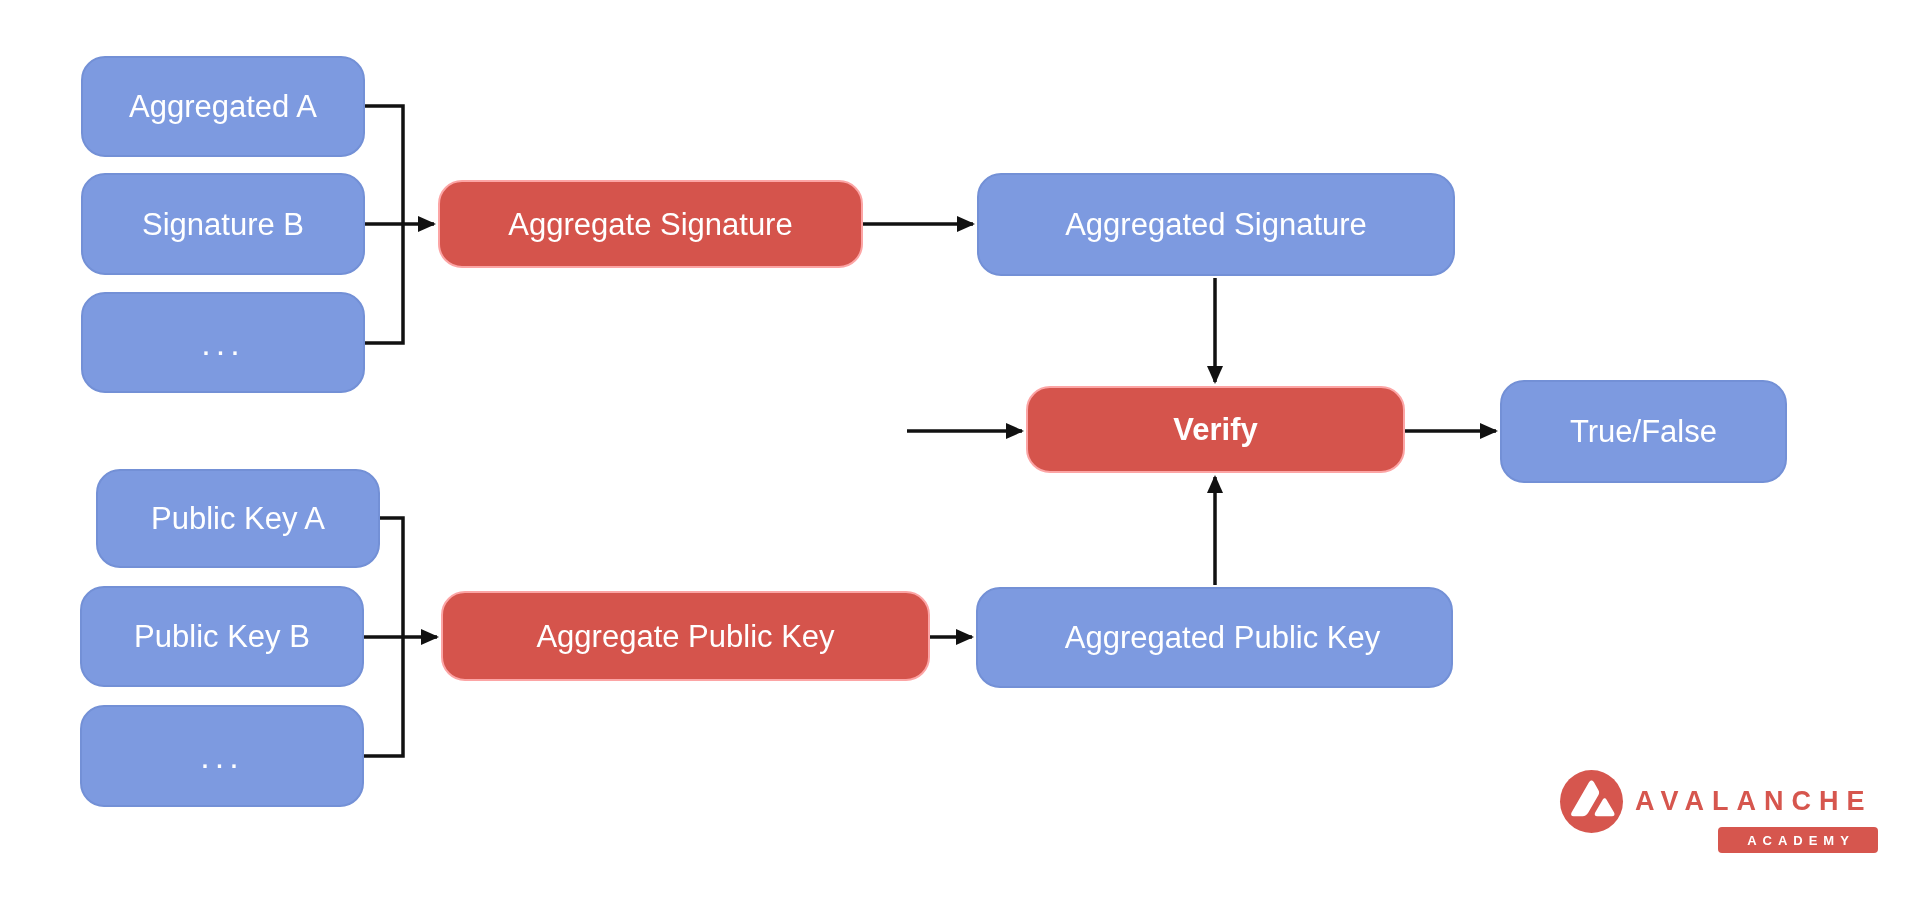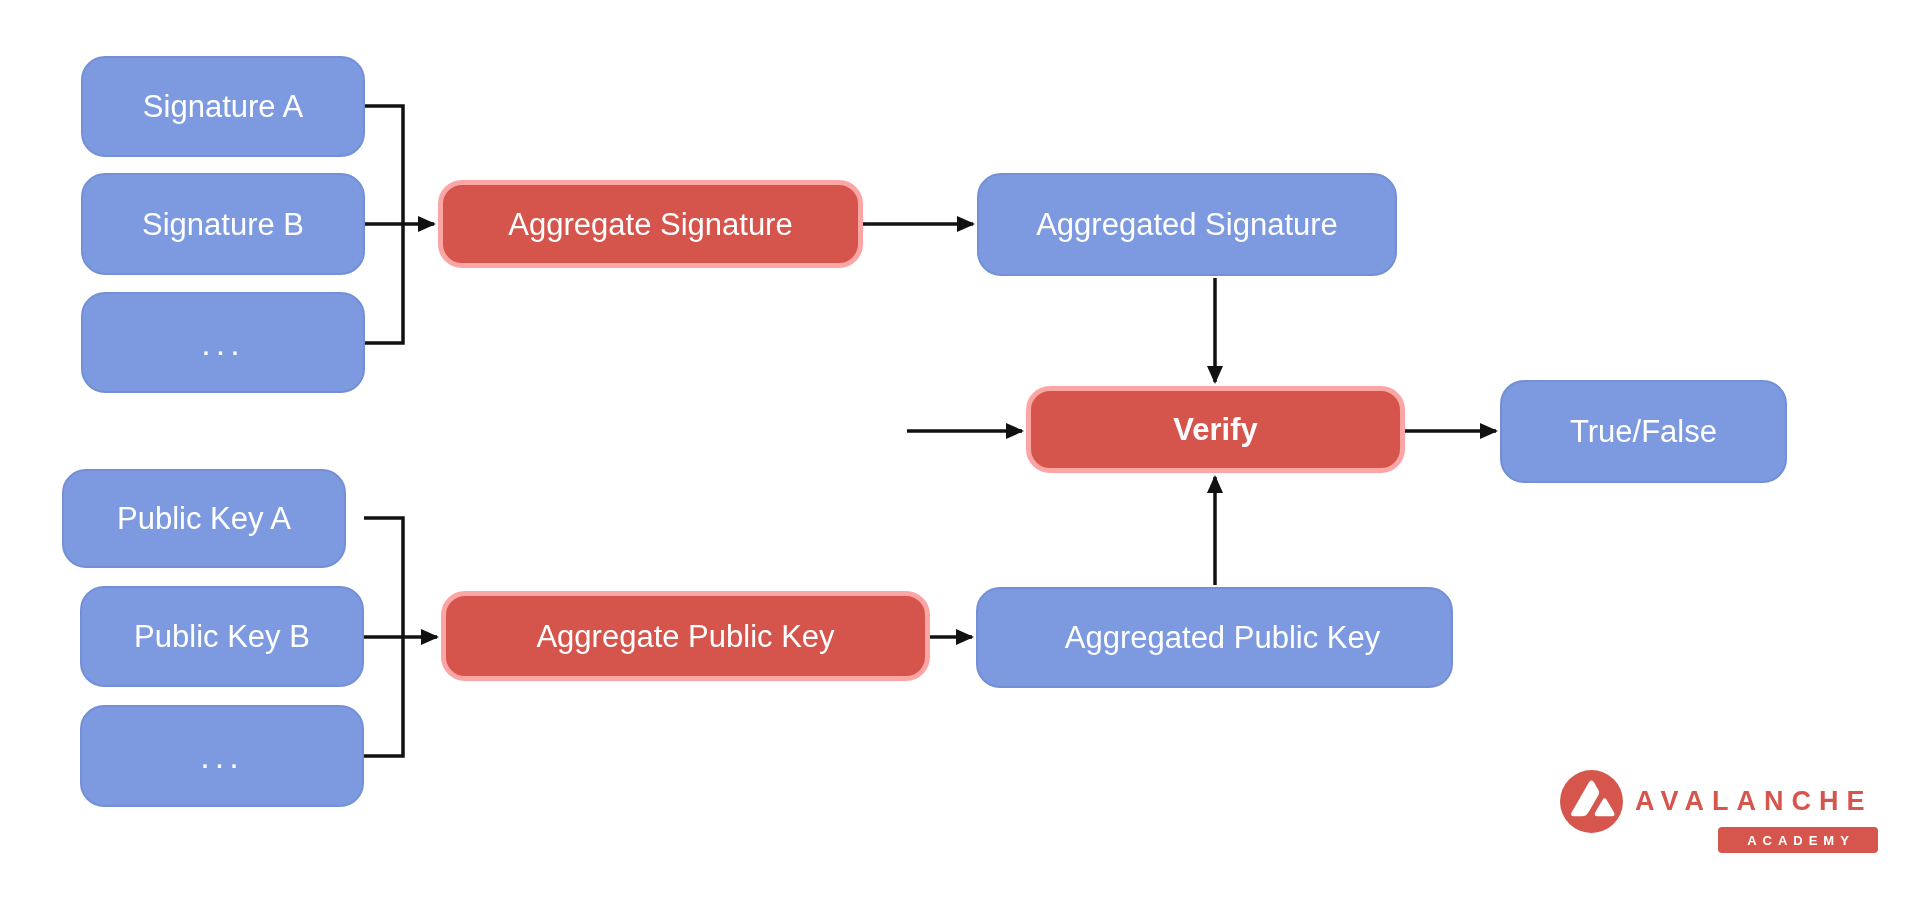--- a/index.html
+++ b/index.html
@@ -32,35 +32,35 @@
     border-radius: 24px;
     box-sizing: border-box;
     white-space: nowrap;
   }
   .node.blue {
     background: #7d9ae0;
     border: 2px solid #7390d6;
   }
   .node.red {
     background: #d5544c;
-    border: 5px solid #fca5a5;
+    border: 2px solid #fca5a5;
   }
   .node.bold { font-weight: bold; }
   .node.dots { letter-spacing: 5px; font-size: 34px; }
 
   
   #n-sig-a   { left: 81px;  top: 56px;  width: 284px; height: 101px; }
   #n-sig-b   { left: 81px;  top: 173px; width: 284px; height: 102px; }
   #n-sig-m   { left: 81px;  top: 292px; width: 284px; height: 101px; }
   #n-aggsig  { left: 438px; top: 180px; width: 425px; height: 88px;  }
-  #n-aggdsig { left: 977px; top: 173px; width: 420px; height: 103px; }
+  #n-aggdsig { left: 977px; top: 173px; width: 478px; height: 103px; }
   #n-msg     { left: 619px; top: 380px; width: 288px; height: 105px; }
   #n-verify  { left: 1026px;top: 386px; width: 379px; height: 87px;  }
   #n-tf      { left: 1500px;top: 380px; width: 287px; height: 103px; }
-  #n-pk-a    { left: 62px;  top: 469px; width: 284px; height: 99px;  }
+  #n-pk-a    { left: 96px;  top: 469px; width: 284px; height: 99px;  }
   #n-pk-b    { left: 80px;  top: 586px; width: 284px; height: 101px; }
   #n-pk-m    { left: 80px;  top: 705px; width: 284px; height: 102px; }
   #n-aggpk   { left: 441px; top: 591px; width: 489px; height: 90px; text-align: right;  }
   #n-aggdpk  { left: 976px; top: 587px; width: 477px; height: 101px; padding-left: 16px; }
 
   
   #logo {
     position: absolute;
     left: 1555px;
     top: 765px;
@@ -129,21 +129,21 @@
 
       <line x1="1215" y1="585" x2="1215" y2="477" marker-end="url(#arrowhead)"></line>
 
       <path d="M364,518 H403 V756 H364"></path>
       <line x1="364" y1="637" x2="437" y2="637" marker-end="url(#arrowhead)"></line>
 
       <line x1="930" y1="637" x2="972" y2="637" marker-end="url(#arrowhead)"></line>
     </g>
   </svg>
 
-  <div id="n-sig-a" class="node blue">Signature A</div>
+  <div id="n-sig-a" class="node blue">Aggregated A</div>
   <div id="n-sig-b" class="node blue">Signature B</div>
   <div id="n-sig-m" class="node blue dots">...</div>
 
   <div id="n-aggsig" class="node red">Aggregate Signature</div>
   <div id="n-aggdsig" class="node blue">Aggregated Signature</div>
 
   <div id="n-verify" class="node red bold">Verify</div>
   <div id="n-tf" class="node blue">True/False</div>
 
   <div id="n-pk-a" class="node blue">Public Key A</div>

